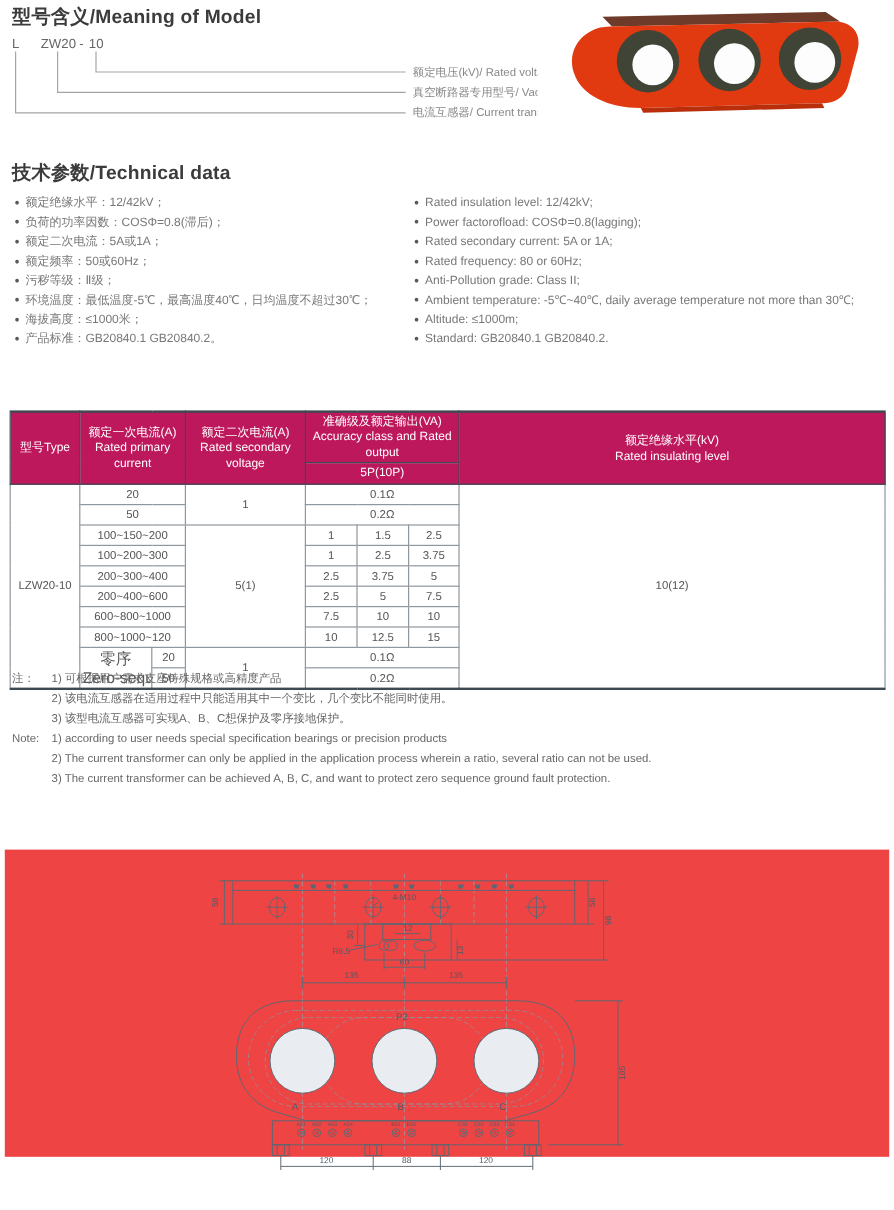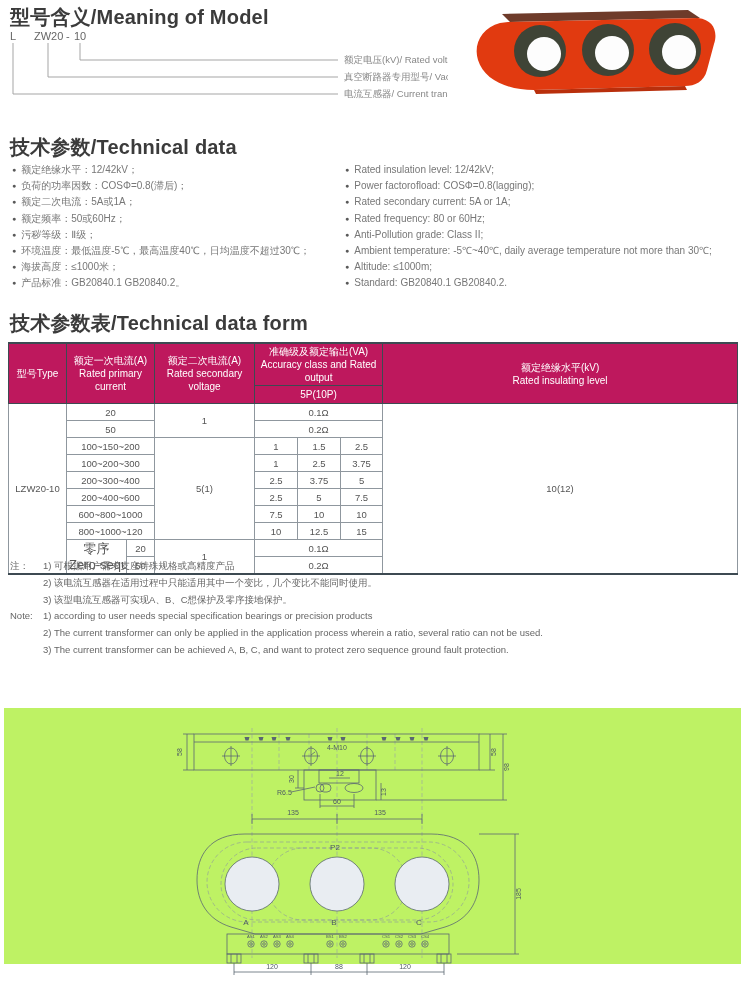--- a/index.html
+++ b/index.html
@@ -1,18 +1,18 @@
 <!DOCTYPE html>
 <html><head>
 <meta charset="utf-8">
 <style>
   html,body{margin:0;padding:0;background:#fff;}
   .page{position:relative;width:745px;height:1008px;background:#ffffff;overflow:hidden;
         font-family:"Liberation Sans", sans-serif;}
-  .sec-title{position:absolute;font-size:20px;font-weight:bold;color:#3b3b3b;
+  .sec-title{position:absolute;font-size:16px;font-weight:bold;color:#3b3b3b;
              letter-spacing:.2px;white-space:nowrap;}
   
   .spec-list{position:absolute;list-style:none;margin:0;padding:0;font-size:10px;color:#777;}
   .spec-list li{height:16.2px;line-height:16.2px;white-space:nowrap;}
   .spec-list .blt{font-size:7px;margin-right:5px;color:#595959;vertical-align:1px;}
   
   .spec-table{position:absolute;left:8px;top:342px;width:729px;border-collapse:collapse;
               table-layout:fixed;font-size:9.5px;color:#555;
               border-top:2px solid #3d4a52;border-bottom:2px solid #3d4a52;}
   .spec-table th{background:#be185d;color:#fff;font-weight:normal;font-size:10px;
@@ -21,21 +21,21 @@
                  white-space:nowrap;overflow:hidden;}
   .spec-table .hdr-main{height:34px;}
   .spec-table .hdr-sub{height:18px;}
   .zero-cell{font-size:13px;line-height:1.2;}
   
   .notes{position:absolute;left:10px;top:558px;width:724px;}
   .note-line{position:relative;padding-left:33px;line-height:16.8px;font-size:9.5px;
              color:#666;white-space:nowrap;}
   .note-label{position:absolute;left:0;top:0;}
   
-  .dim-panel{position:absolute;left:4px;top:708px;width:737px;height:256px;background:#bef264;}
+  .dim-panel{position:absolute;left:4px;top:708px;width:737px;height:256px;background:#ef4444;}
   svg text{font-family:"Liberation Sans", sans-serif;}
 </style>
 </head>
 <body>
 
 <div class="page">
 
   <div class="sec-title" style="left:10px;top:4px;">型号含义/Meaning of Model</div>
 
   <svg style="position:absolute;left:8px;top:28px;" width="440" height="80" viewBox="0 0 440 80">
@@ -89,21 +89,20 @@
     <li><span class="blt">●</span><span>Rated insulation level: 12/42kV;</span></li>
     <li><span class="blt">●</span><span>Power factorofload: COSΦ=0.8(lagging);</span></li>
     <li><span class="blt">●</span><span>Rated secondary current: 5A or 1A;</span></li>
     <li><span class="blt">●</span><span>Rated frequency: 80 or 60Hz;</span></li>
     <li><span class="blt">●</span><span>Anti-Pollution grade: Class II;</span></li>
     <li><span class="blt">●</span><span>Ambient temperature: -5℃~40℃, daily average temperature not more than 30℃;</span></li>
     <li><span class="blt">●</span><span>Altitude: ≤1000m;</span></li>
     <li><span class="blt">●</span><span>Standard: GB20840.1  GB20840.2.</span></li>
   </ul>
 
-  <div class="sec-title" style="left:10px;top:310px;">技术参数表/Technical data form</div>
 
   <table class="spec-table">
     <colgroup>
       <col style="width:58px">
         <col style="width:60px">
         <col style="width:28px">
         <col style="width:100px">
       <col style="width:43px">
         <col style="width:43px">
         <col style="width:42px">

